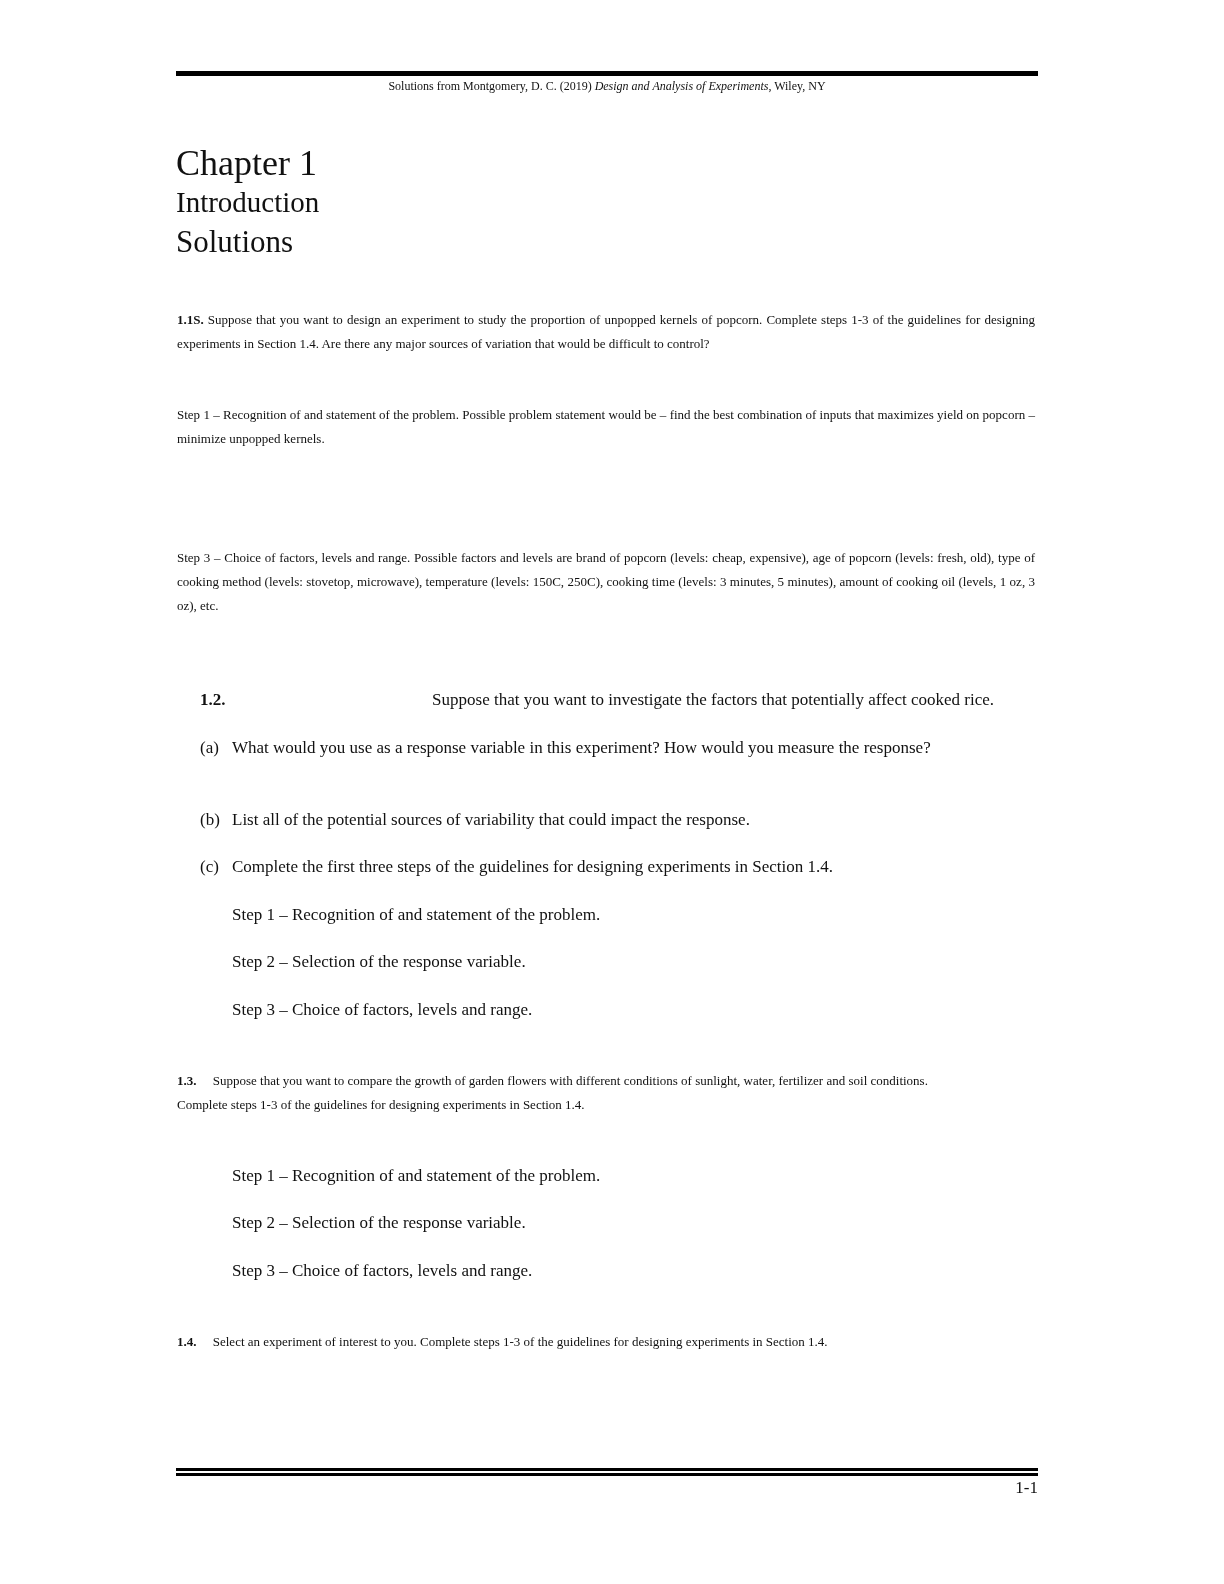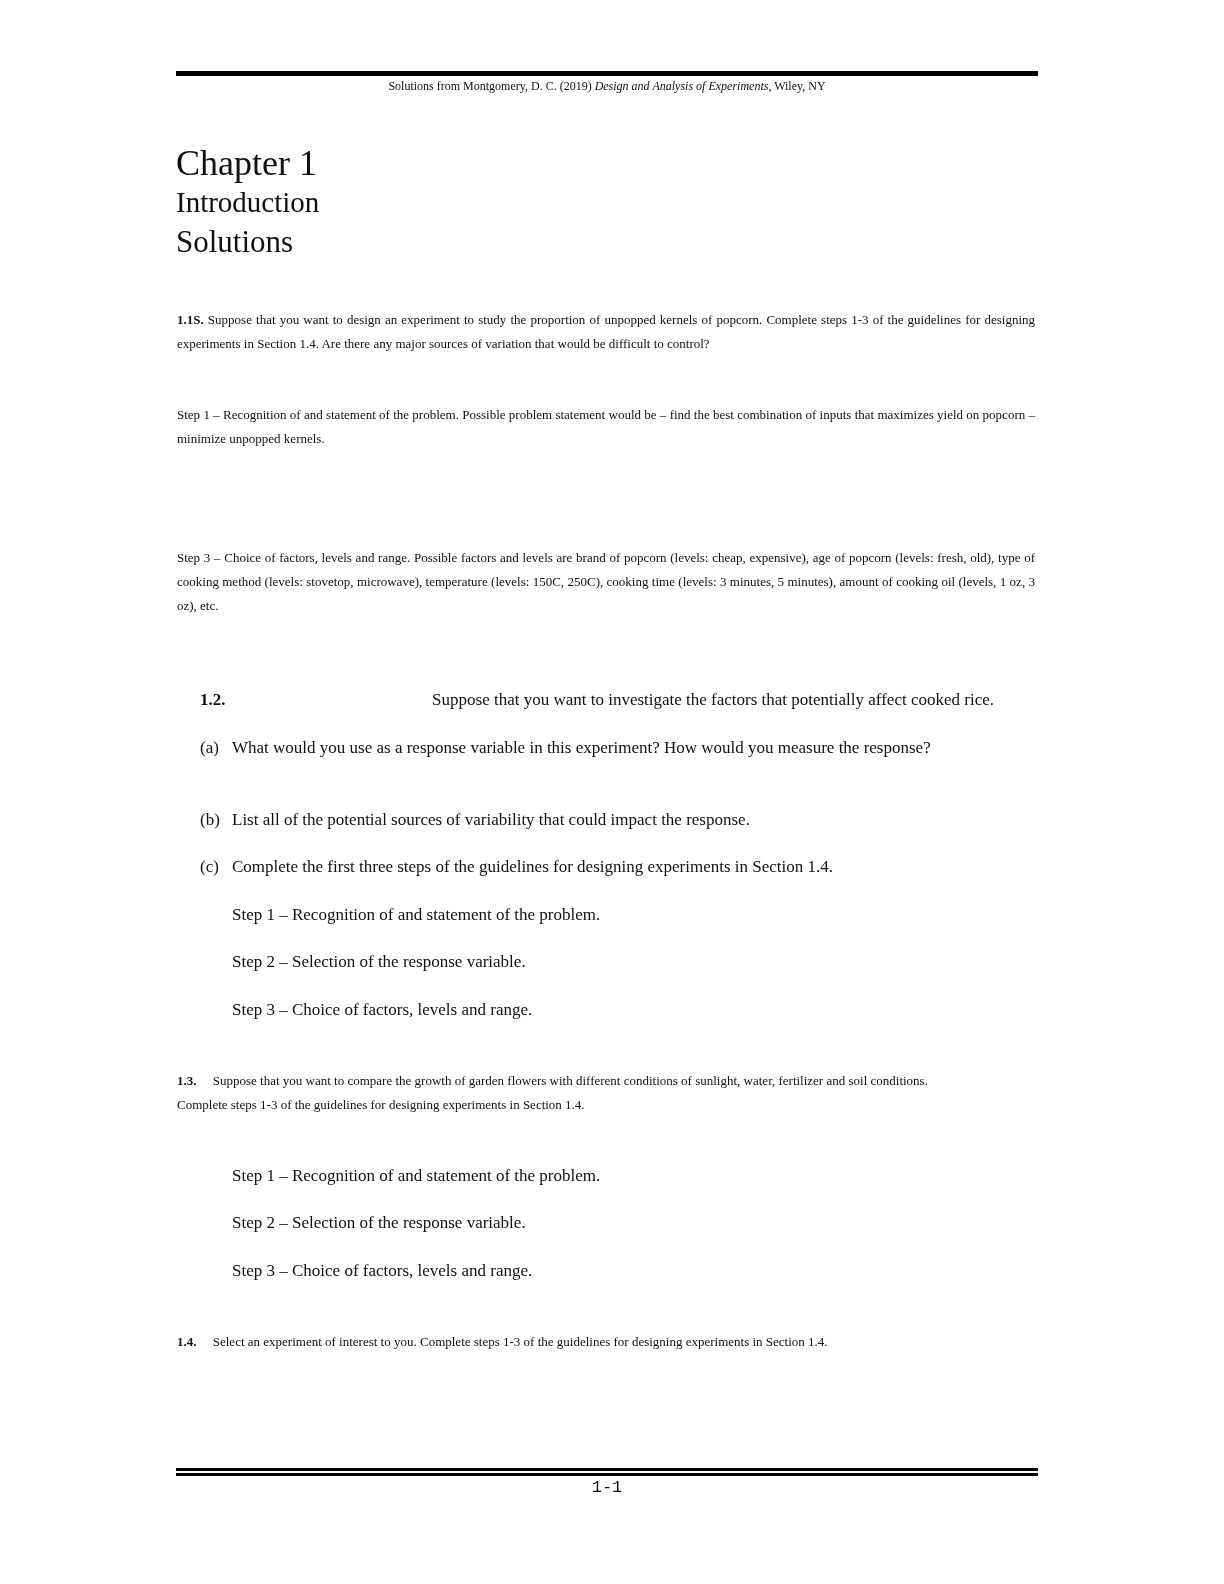--- a/index.html
+++ b/index.html
@@ -14,21 +14,21 @@
   .sol { top: 224px; font-size: 31px; }
   .para { position: absolute; left: 177px; width: 858px; font-size: 13px; line-height: 24px; text-align: justify; }
   .para b { font-weight: bold; }
   .item { position: absolute; left: 177px; width: 858px; font-size: 17px; line-height: 24px; }
   .item .lbl { position: absolute; left: 0; top: 0; margin-left: 23px; }
   .item .txt { position: absolute; left: 55px; width: 760px; }
   .item .lbl.b { font-weight: bold; }
   .step { position: absolute; left: 232px; font-size: 17px; line-height: 24px; }
   .bottom-rule1 { position: absolute; left: 176px; top: 1468px; width: 862px; height: 3px; background: #000; }
   .bottom-rule2 { position: absolute; left: 176px; top: 1473px; width: 862px; height: 3px; background: #000; }
-  .footer { position: absolute; left: 176px; top: 1478px; width: 862px; text-align: center; font-size: 17px; font-family: Liberation Mono, monospace; }
+  .footer { position: absolute; left: 176px; top: 1478px; width: 862px; text-align: right; font-size: 17px; }
 </style>
 </head>
 <body>
 
 <div class="page">
   <div class="top-rule"></div>
   <div class="header-text">
     <span>Solutions from Montgomery, D. C. (2019) </span><i>Design and Analysis of Experiments</i><span>, Wiley, NY</span>
   </div>
 

